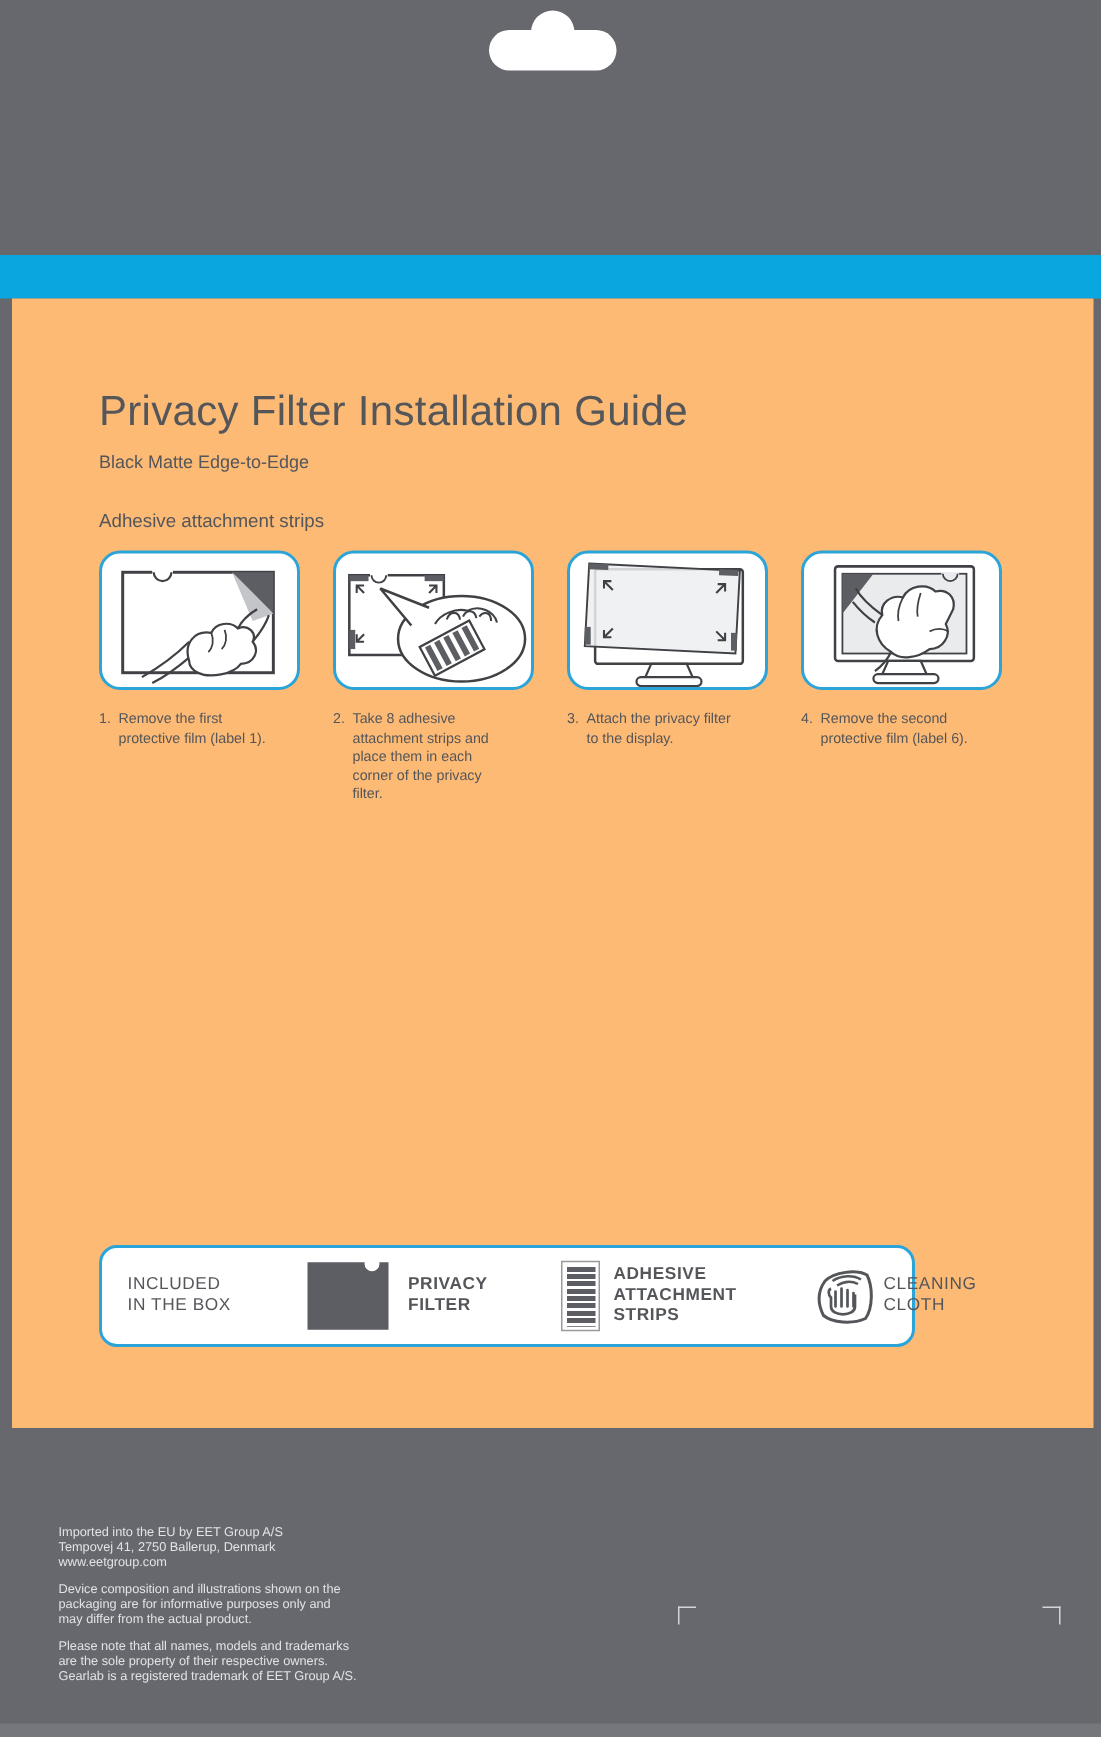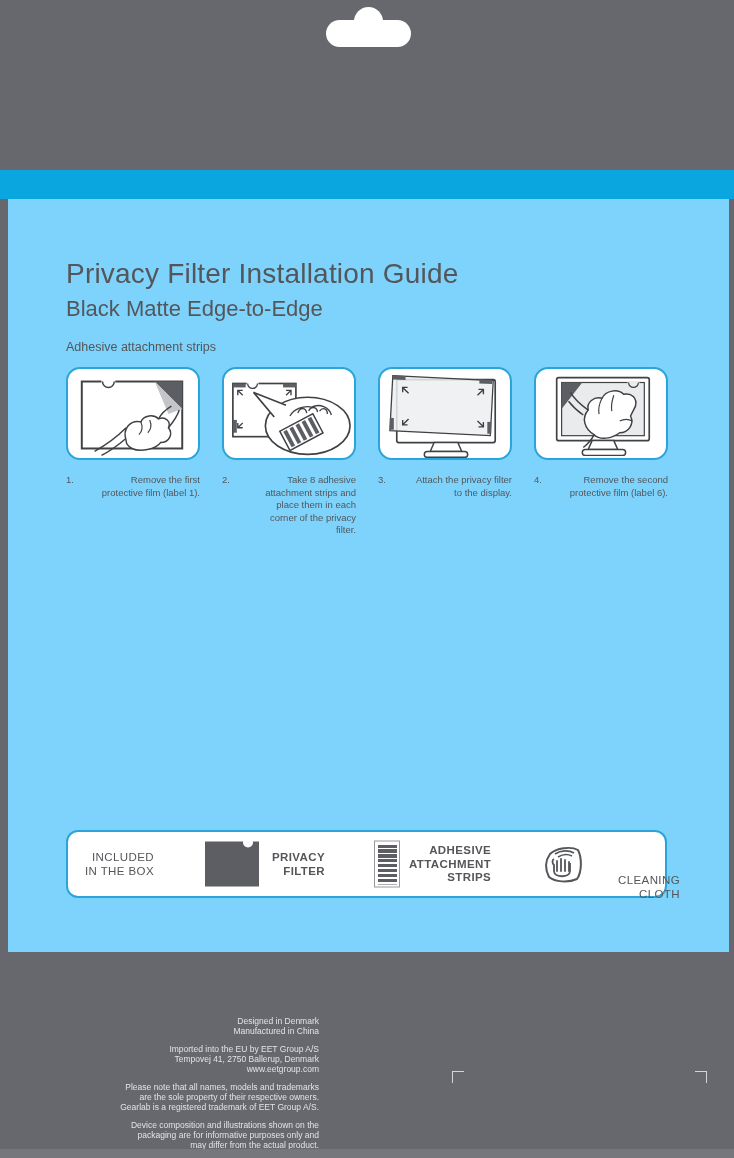--- a/index.html
+++ b/index.html
@@ -4,67 +4,67 @@
 <style>
   * { margin:0; padding:0; box-sizing:border-box; }
   html,body { width:734px; height:1158px; }
   body {
     position:relative;
     background:#66686e;
     font-family:"Liberation Sans", sans-serif;
     color:#54565a;
     overflow:hidden;
   }
-  .preline { white-space:pre-line;text-align:right; }
+  .preline { white-space:pre-line; }
 
   
   .hang-bump { position:absolute; left:354px; top:7px; width:29px; height:29px; border-radius:50%; background:#fff; }
   .hang-pill { position:absolute; left:326px; top:20px; width:85px; height:27px; border-radius:13.5px; background:#fff; }
 
   
   .stripe { position:absolute; left:0; top:170px; width:734px; height:29px; background:#0aa6e0; }
 
   
-  .card { position:absolute; left:8px; top:199px; width:721px; height:753px; background:#7dd3fc; }
+  .card { position:absolute; left:8px; top:199px; width:721px; height:753px; background:#fdba74; }
 
   .title { position:absolute; left:58px; top:58px; font-size:28px; line-height:34px; font-weight:500; color:#54565a; letter-spacing:.2px; }
-  .subtitle { position:absolute; left:58px; top:99px; font-size:22px; line-height:21px; font-weight:500; color:#54565a; }
+  .subtitle { position:absolute; left:58px; top:99px; font-size:12px; line-height:21px; font-weight:500; color:#54565a; }
   .section-label { position:absolute; left:58px; top:141px; font-size:12.5px; line-height:15px; color:#54565a; }
 
   .steps-row { position:absolute; left:58px; top:168px; display:flex; gap:22px; }
   .step { width:134px; }
   .step-box {
     width:134px; height:93px;
     border:2.5px solid #2ba4da; border-radius:14px;
     background:#fff; overflow:hidden;
   }
   .step-box svg { display:block; margin:2px auto 0; }
   .step-caption { display:flex; margin-top:14px; font-size:9.5px; line-height:12.5px; color:#54565a; }
   .step-num { width:13px; flex-shrink:0; }
   .step-text { flex:1; }
 
   
   .included-box {
-    position:absolute; left:58px; top:631px; width:601px; height:68px;
+    position:absolute; left:58px; top:631px; width:544px; height:68px;
     border:2.5px solid #2ba4da; border-radius:12px; background:#fff;
   }
   .inc-abs { position:absolute; top:50%; transform:translateY(-50%); }
   .inc-heading { left:17px; font-size:11.5px; line-height:13.5px; letter-spacing:.4px; color:#54565a; }
   .pf-icon { left:137px; width:54px; height:45px; background:#5c5e63; }
   .pf-notch { position:absolute; top:-4px; right:6px; width:10px; height:10px; border-radius:50%; background:#fff; }
   .inc-label { font-size:11.5px; line-height:13.5px; letter-spacing:.4px; color:#54565a; }
   .lbl-1 { left:204px;font-weight:bold; }
   .strips-icon {
     left:306px; width:26px; height:47px;
     border:1.5px solid #97999d; padding:2.5px; background:#fff;
   }
   .strips-bars { width:100%; height:100%; background:repeating-linear-gradient(180deg,#5c5e63 0 3.2px,#ffffff 3.2px 4.9px); }
   .lbl-2 { left:341px;font-weight:bold; }
   .cloth-icon { left:473px; width:46px; height:46px; }
-  .lbl-3 { left:550px;margin-top:23px; }
+  .lbl-3 { left:521px; }
 
   
   .footer-text { position:absolute; left:39px; top:1016px; width:280px; color:#e2e3e6; font-size:8.5px; line-height:10px; }
   .footer-text p { margin-bottom:8px; }
   .bracket { position:absolute; top:1071px; width:12px; height:12px; }
   .bracket-left { left:452px; border-left:1.5px solid #d4d5d8; border-top:1.5px solid #d4d5d8; }
   .bracket-right { left:695px; border-right:1.5px solid #d4d5d8; border-top:1.5px solid #d4d5d8; }
   .bottom-strip { position:absolute; left:0; bottom:0; width:734px; height:9px; background:#75777d; }
 </style>
 </head>
@@ -215,29 +215,27 @@
         <path d="M16,30 V20 M20,30 V18 M24,30 V19 M28,30 V21" fill="none" stroke="#54565a" stroke-width="1.8" stroke-linecap="round"></path>
       </svg>
     </div>
     <div class="inc-abs inc-label lbl-3 preline">CLEANING
 CLOTH</div>
   </div>
 
 </div>
 
 <div class="footer-text">
-  <p class="preline">Designed in Denmark
-Manufactured in China</p>
   <p class="preline">Imported into the EU by EET Group A/S
 Tempovej 41, 2750 Ballerup, Denmark
 www.eetgroup.com</p>
+  <p class="preline">Device composition and illustrations shown on the
+packaging are for informative purposes only and
+may differ from the actual product.</p>
   <p class="preline">Please note that all names, models and trademarks
 are the sole property of their respective owners.
 Gearlab is a registered trademark of EET Group A/S.</p>
-  <p class="preline">Device composition and illustrations shown on the
-packaging are for informative purposes only and
-may differ from the actual product.</p>
 </div>
 
 <div class="bracket bracket-left"></div>
 <div class="bracket bracket-right"></div>
 
 <div class="bottom-strip"></div>
 
 </body></html>

